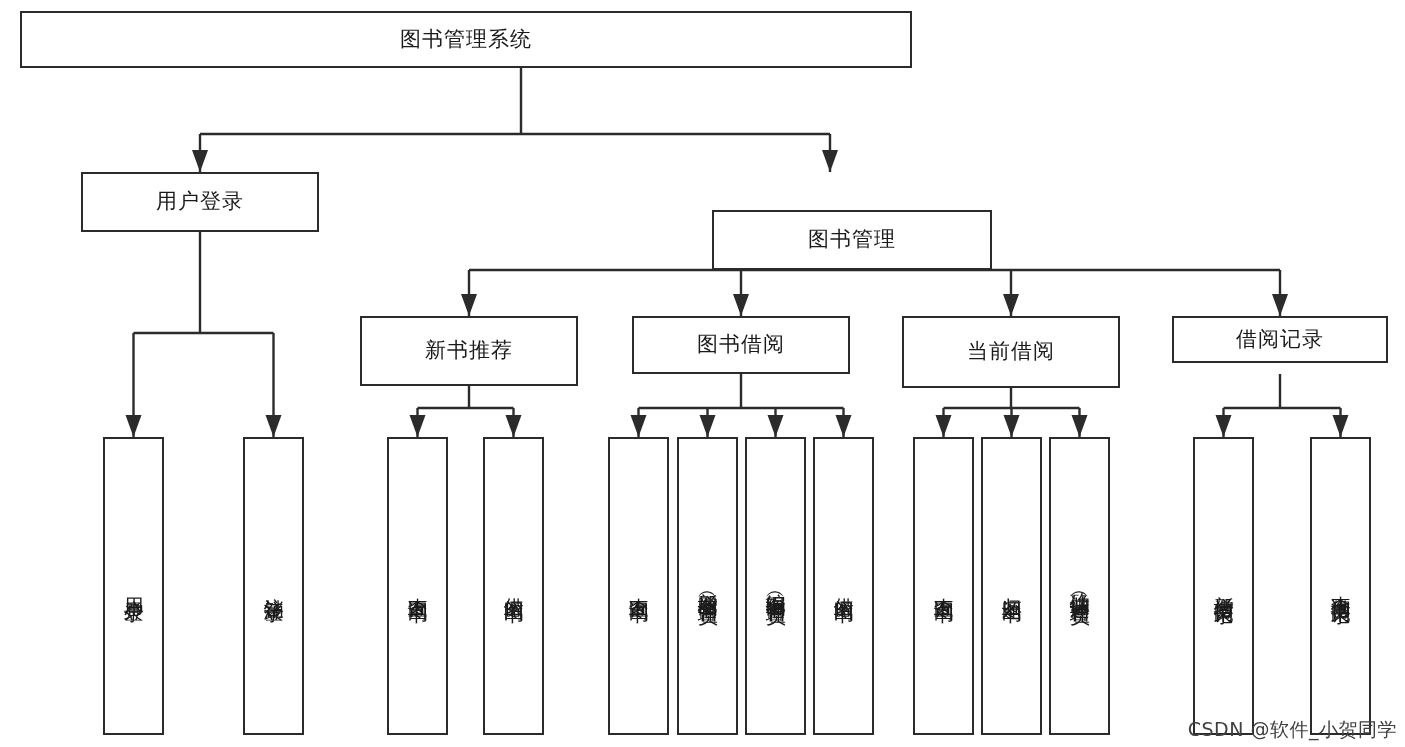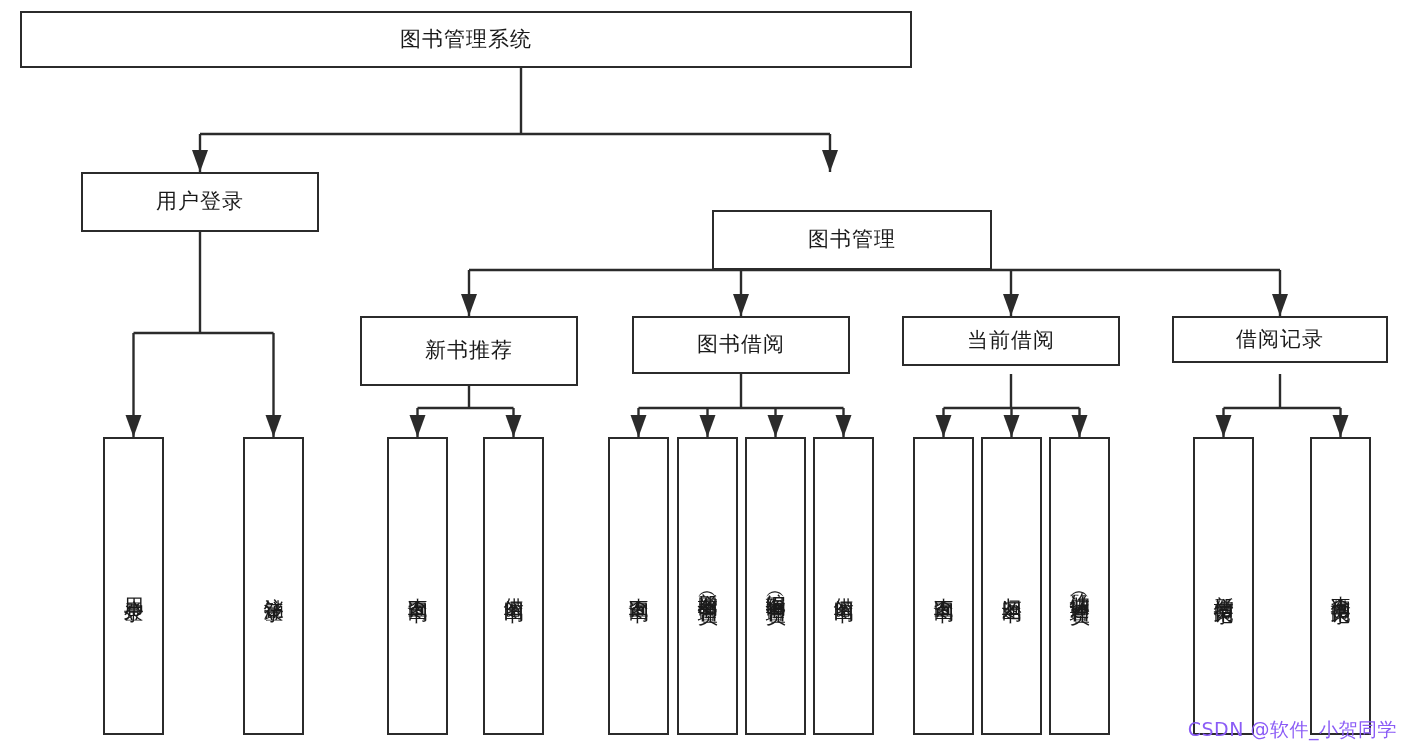--- a/index.html
+++ b/index.html
@@ -63,21 +63,21 @@
   }
   #connectors polygon.arrow-head {
     fill: #2b2b2b;
     stroke: none;
   }
   #watermark {
     position: absolute;
     right: 8px;
     bottom: 4px;
     font-size: 19px;
-    color: #8b5cf6;
+    color: #404040;
     letter-spacing: 0.5px;
     white-space: nowrap;
     font-family: "DejaVu Sans", "Liberation Sans", sans-serif;
   }
 </style>
 </head>
 <body>
 
 <div id="diagram-root">
 
@@ -145,21 +145,21 @@
       </div>
       <div class="node-box horizontal" style="left: 712px; top: 172px; width: 280px; height: 60px; margin-top: 38px;">
         <span class="node-label">图书管理</span>
       </div>
       <div class="node-box horizontal" style="left: 360px; top: 316px; width: 218px; height: 70px;">
         <span class="node-label">新书推荐</span>
       </div>
       <div class="node-box horizontal" style="left: 632px; top: 316px; width: 218px; height: 58px;">
         <span class="node-label">图书借阅</span>
       </div>
-      <div class="node-box horizontal" style="left: 902px; top: 316px; width: 218px; height: 50px;">
+      <div class="node-box horizontal" style="left: 902px; top: 316px; width: 218px; height: 72px;">
         <span class="node-label">当前借阅</span>
       </div>
       <div class="node-box horizontal" style="left: 1172px; top: 316px; width: 216px; height: 47px;">
         <span class="node-label">借阅记录</span>
       </div>
       <div class="node-box vertical" style="left: 103px; top: 437px; width: 61px; height: 298px;">
         <span class="node-label">用户登录</span>
       </div>
       <div class="node-box vertical" style="left: 243px; top: 437px; width: 61px; height: 298px;">
         <span class="node-label">注销登录</span>

